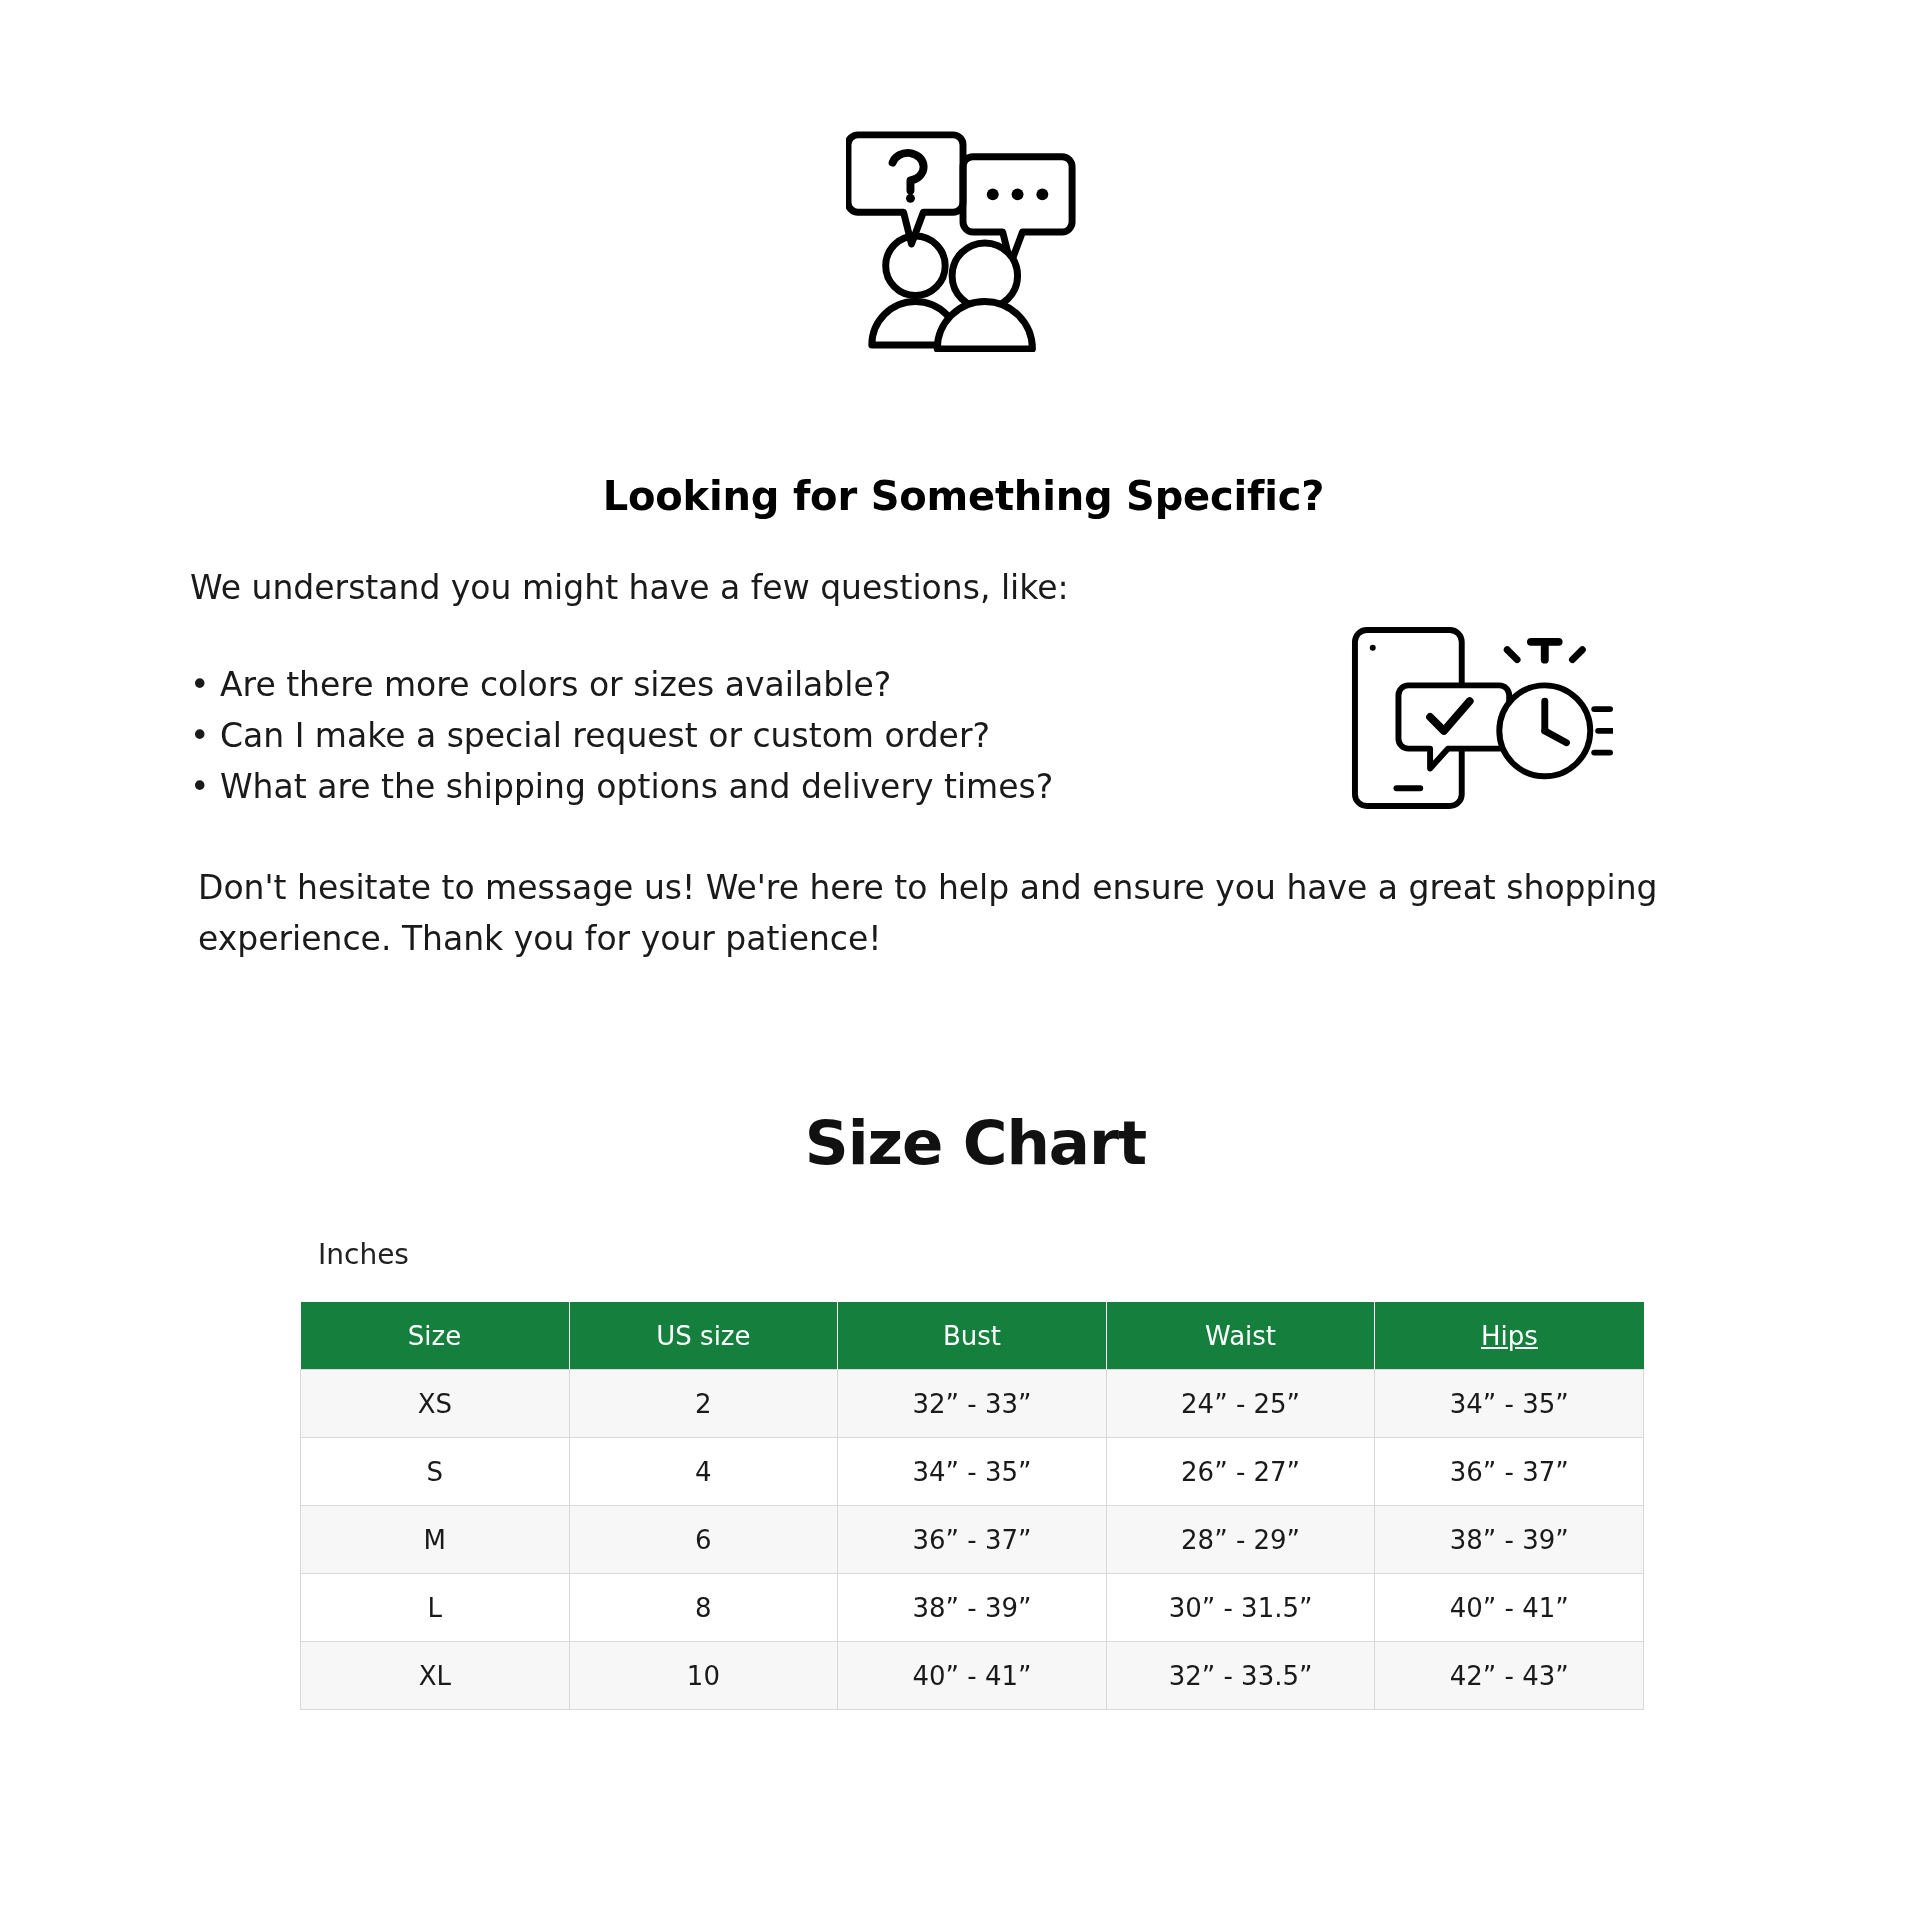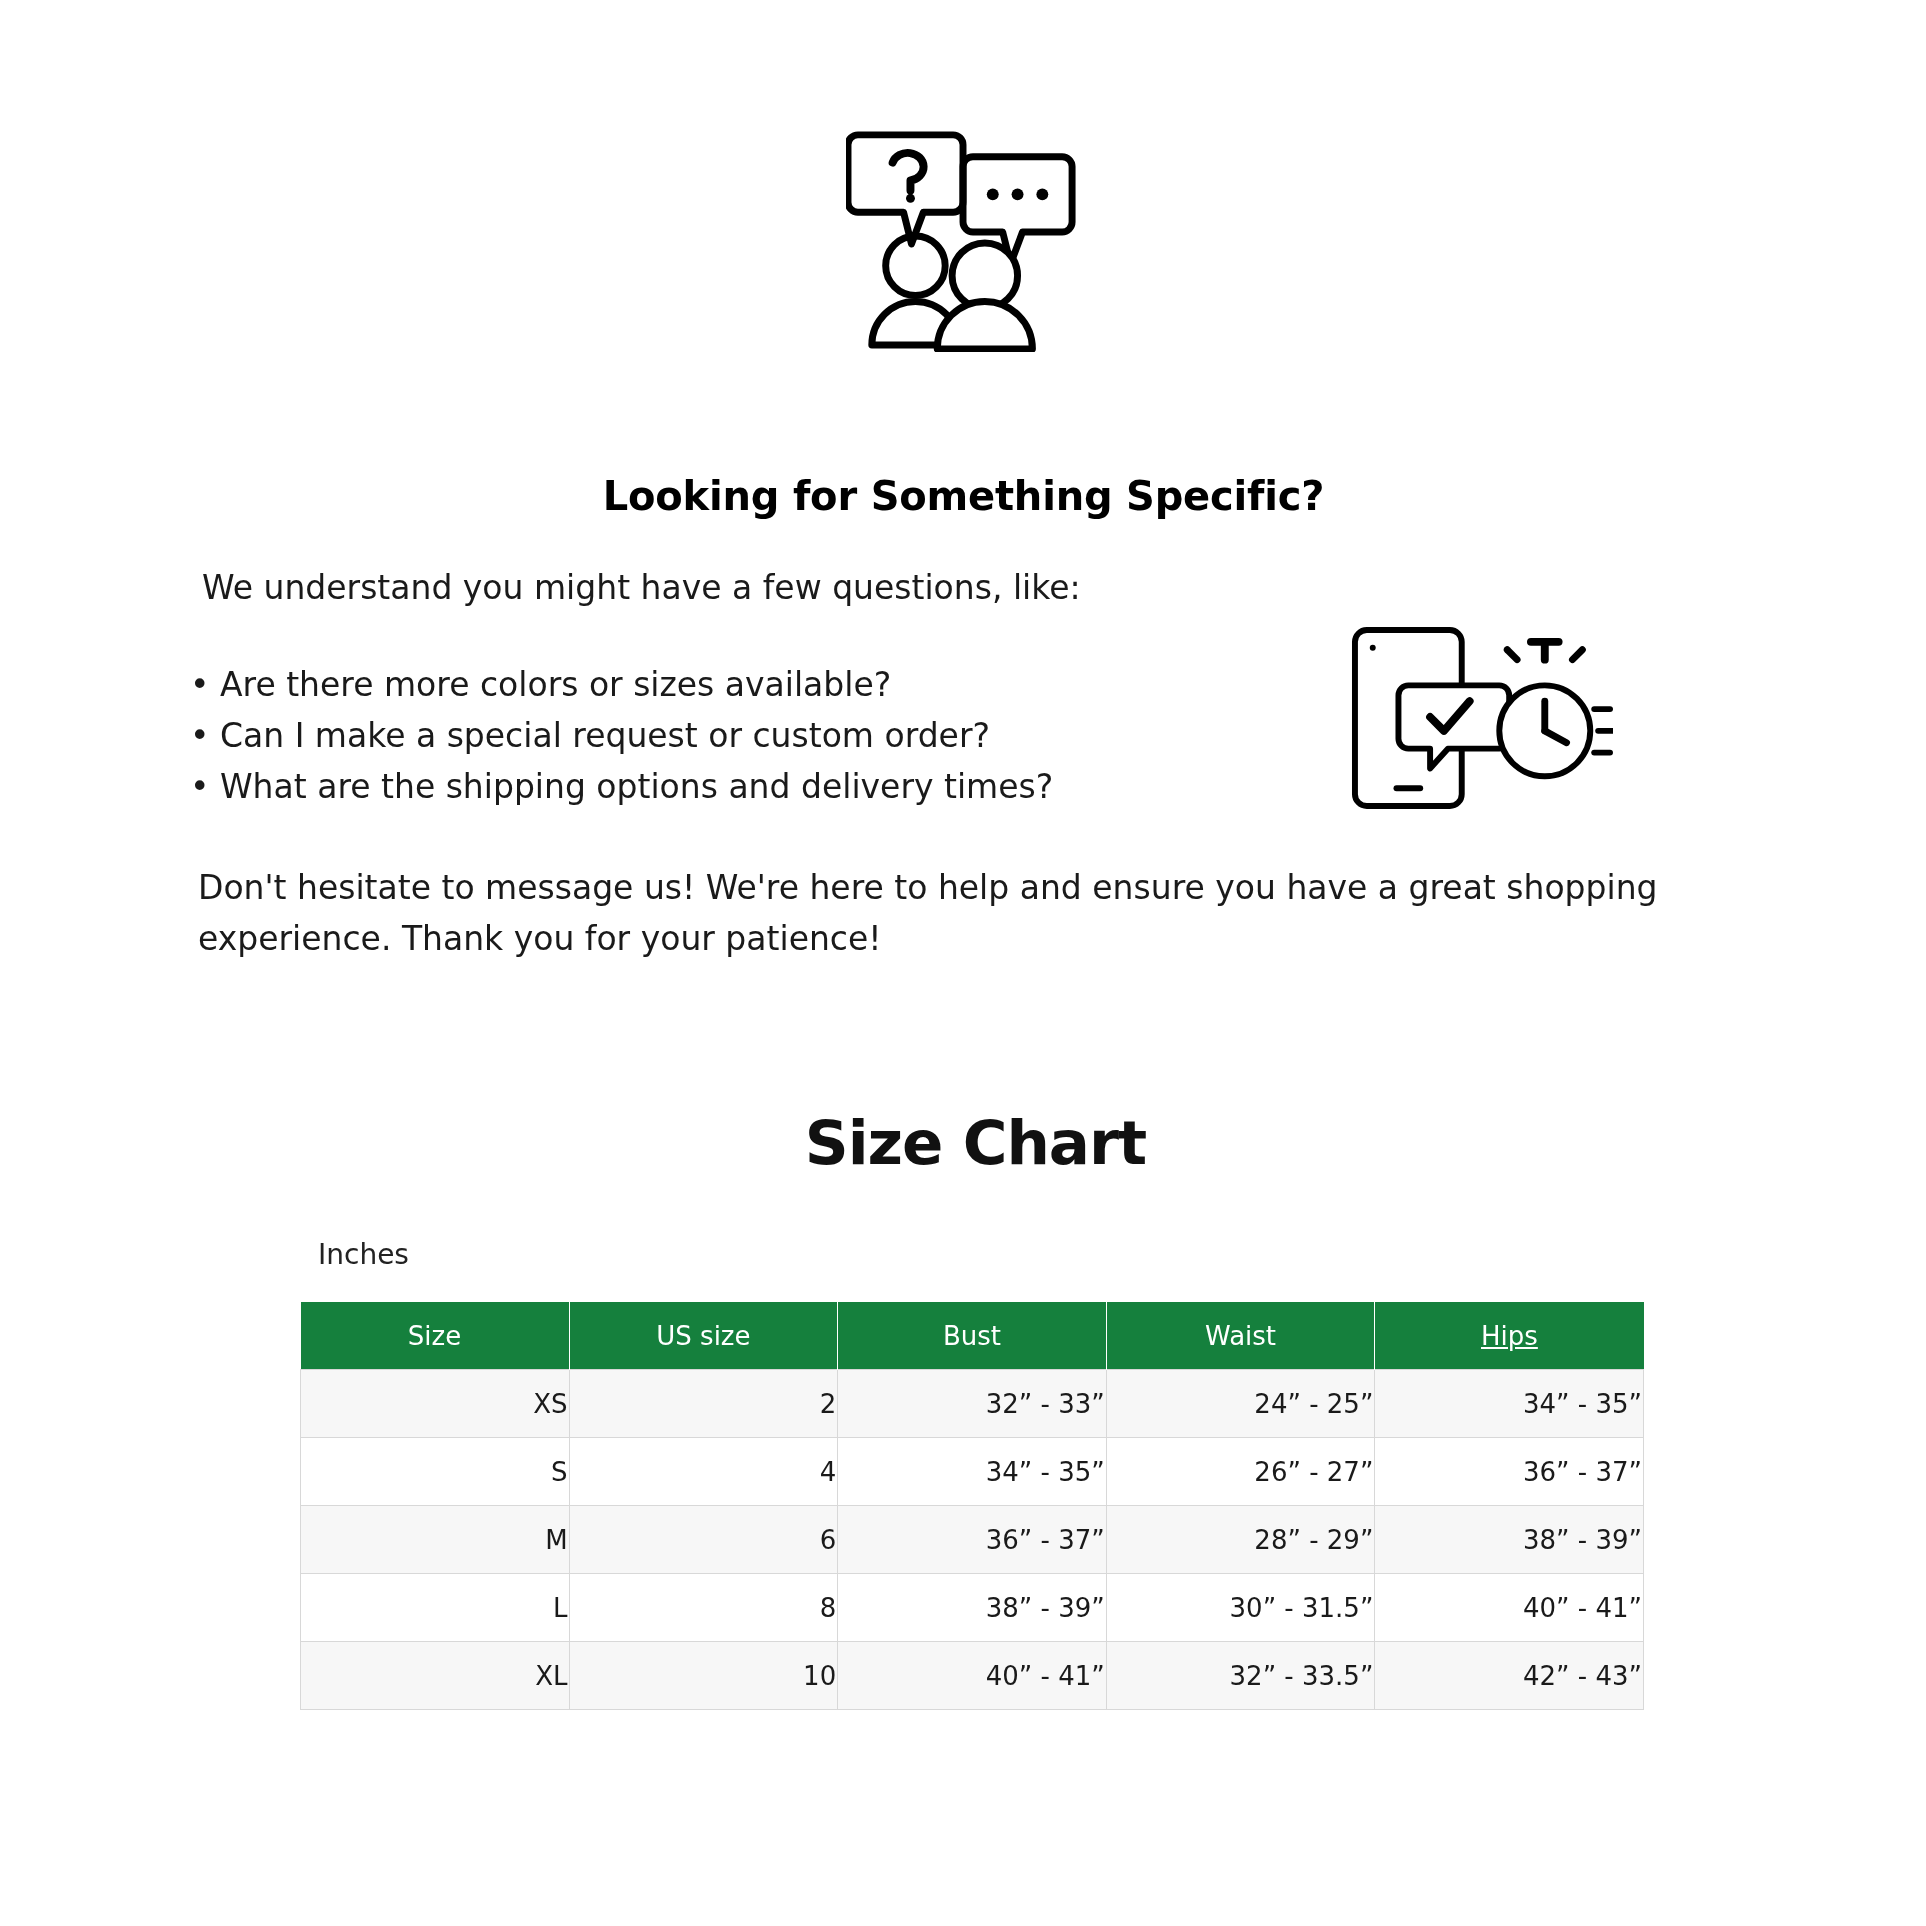--- a/index.html
+++ b/index.html
@@ -48,21 +48,21 @@
     position: absolute;
     left: 190px;
     top: 562px;
     width: 1544px;
     font-size: 33px;
     line-height: 51px;
     color: #1a1a1a;
     font-weight: 400;
   }
   .body-copy .lead {
-    margin: 0 0 46px 12px;
+    margin: 0 0 46px 0;
   }
   .body-copy ul {
     list-style: none;
     margin: 0 0 50px 0;
     padding: 0;
   }
   .body-copy ul li {
     margin: 0;
     white-space: nowrap;
   }
@@ -127,21 +127,21 @@
     height: 65px;
     text-align: center;
     border-right: 1px solid #ffffff;
   }
   table.size-table th:last-child {
     border-right: none;
     text-decoration: underline;
   }
   table.size-table td {
     height: 65px;
-    text-align: right;
+    text-align: center;
     font-size: 26px;
     color: #1a1a1a;
     border: 1px solid #d8d8d8;
     background: #ffffff;
   }
   table.size-table tbody tr:nth-child(odd) td {
     background: #f7f7f7;
   }
   table.size-table tbody tr:nth-child(even) td {
     background: #ffffff;

